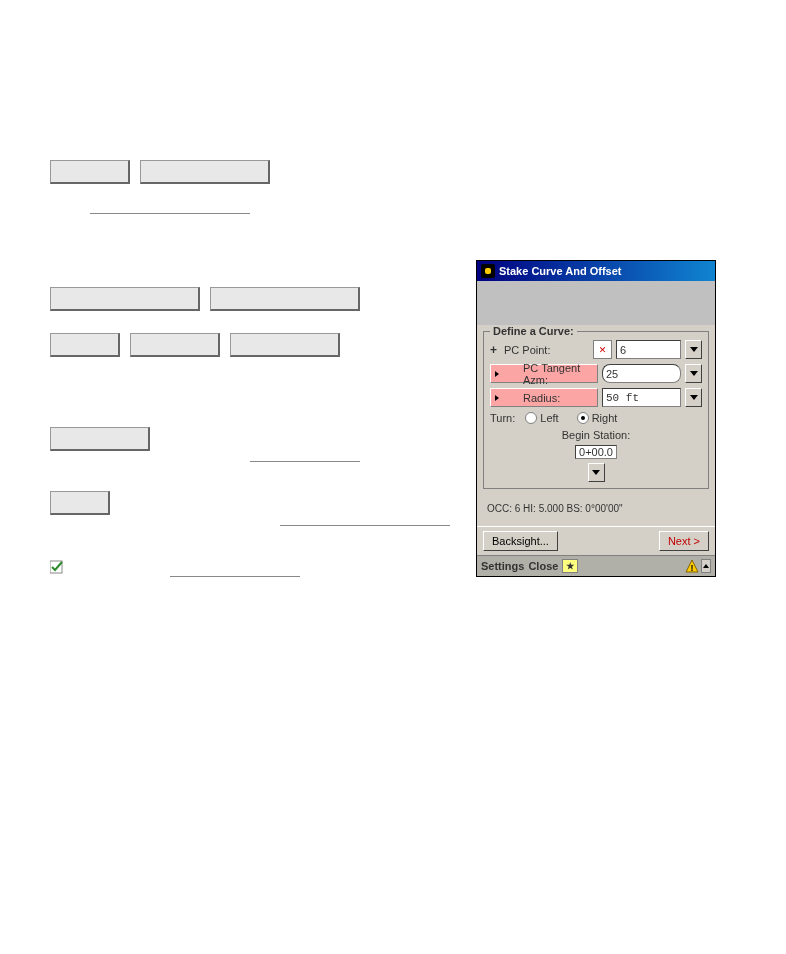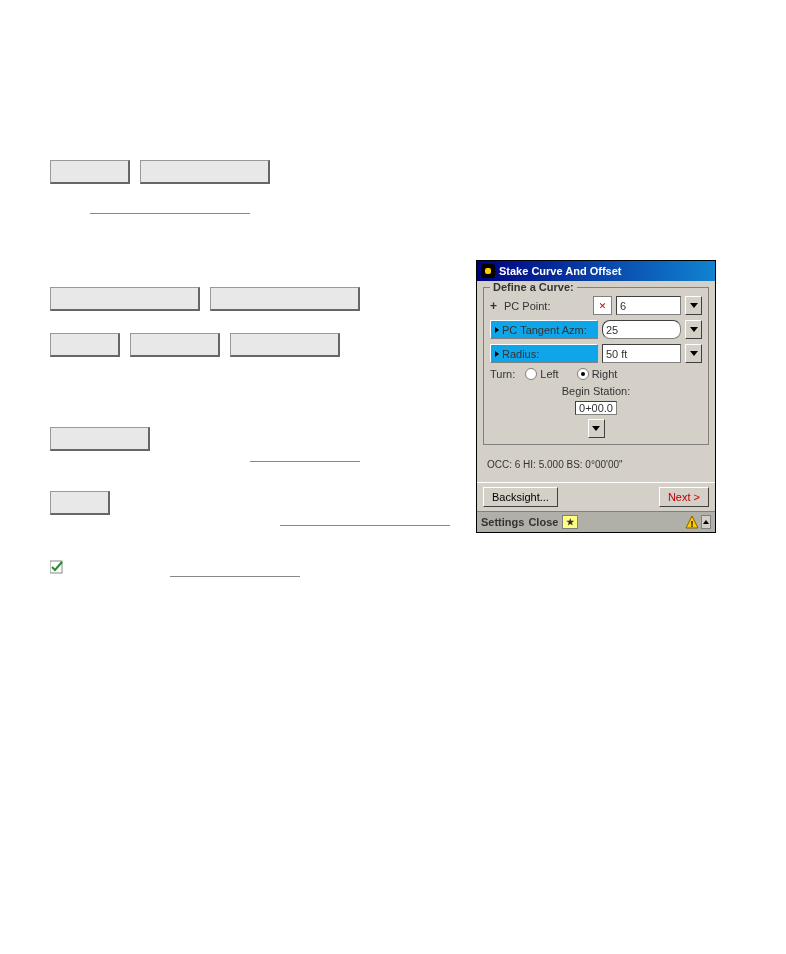--- a/index.html
+++ b/index.html
@@ -9,25 +9,25 @@
 .btn { background: #e8e8e8; border: 1px solid #999; border-bottom: 2px solid #666; border-right: 2px solid #666; height: 24px; }
 .btn.w1 { width: 80px; } .btn.w2 { width: 130px; } .btn.w3 { width: 150px; } .btn.w4 { width: 70px; } .btn.w5 { width: 90px; } .btn.w6 { width: 110px; } .btn.w7 { width: 100px; } .btn.w8 { width: 60px; }
 .underln { border-bottom: 1px solid #888; height: 20px; margin-bottom: 10px; display: inline-block; }
 .spacer { height: 30px; }
 .icon-check { display: inline-block; width: 14px; height: 14px; vertical-align: middle; margin-right: 6px; }
 
 .dialog { position: absolute; left: 476px; top: 260px; width: 240px; background: #c0c0c0; border: 1px solid #000; font-family: Tahoma, Arial, sans-serif; font-size: 11px; }
 .title-bar { background: linear-gradient(to right, #000080, #1084d0); color: #fff; font-weight: bold; padding: 10px 4px; display: flex; align-items: center; height: 20px; }
 .title-bar .ticon { width: 14px; height: 14px; background: #000; margin-right: 4px; position: relative; flex-shrink: 0; border-radius: 2px; }
 .title-bar .ticon::after { content: ""; position: absolute; left: 4px; top: 4px; width: 6px; height: 6px; background: #ffcc00; border-radius: 2px; }
-.body { background: #d4d0c8; padding: 6px; }
+.body { background: #d4d0c8; padding: 6px; margin-top: 44px; }
 .fieldset { border: 1px solid #808080; padding: 8px 6px 6px 6px; position: relative; margin-bottom: 8px; }
 .legend { position: absolute; top: -7px; left: 6px; background: #d4d0c8; padding: 0 3px; font-weight: bold; font-size: 11px; }
 .row { display: flex; align-items: center; margin-bottom: 5px; gap: 4px; }
-.lbl-btn { background: #0ea5e9; border: 1px solid #fff; border-right-color: #808080; border-bottom-color: #808080; padding: 2px 4px; display: flex; align-items: center; height: 19px; font-size: 11px; }
+.lbl-btn { background: #fca5a5; border: 1px solid #fff; border-right-color: #808080; border-bottom-color: #808080; padding: 2px 4px; display: flex; align-items: center; height: 19px; font-size: 11px; gap: 21px; }
 .lbl-btn .tri { display: inline-block; margin-right: 3px; width: 0; height: 0; border-left: 4px solid #000; border-top: 3px solid transparent; border-bottom: 3px solid transparent; }
 .plus-ic { font-weight: bold; margin-right: 3px; font-size: 12px; }
 .map-btn { width: 19px; height: 19px; background: #fff; border: 1px solid #808080; display: inline-flex; align-items: center; justify-content: center; font-size: 9px; color: #c00; }
 .inp { background: #fff; border: 1px solid #808080; border-top-color: #404040; border-left-color: #404040; height: 19px; padding: 0 3px; font-size: 11px; display: inline-flex; align-items: center; }
 .dd-btn { width: 17px; height: 19px; background: #d4d0c8; border: 1px solid #fff; border-right-color: #404040; border-bottom-color: #404040; display: inline-flex; align-items: center; justify-content: center; }
 .dd-btn::after { content: ""; width: 0; height: 0; border-left: 4px solid transparent; border-right: 4px solid transparent; border-top: 5px solid #000; }
 .radio { width: 12px; height: 12px; border-radius: 50%; border: 1px solid #808080; background: #fff; display: inline-block; vertical-align: middle; position: relative; margin-right: 3px; }
 .radio.checked::after { content: ""; position: absolute; left: 3px; top: 3px; width: 4px; height: 4px; background: #000; border-radius: 50%; }
 .status { padding: 6px 4px; font-size: 10px; }
 .btn-bar { display: flex; justify-content: space-between; padding: 4px 6px; background: #d4d0c8; border-top: 1px solid #fff; }
@@ -107,21 +107,21 @@
           </span>
         <span class="inp" style="flex:1;border-radius:8px;">25</span>
         <span class="dd-btn"></span>
       </div>
 
       <div class="row">
         <span class="lbl-btn" style="width:108px;">
             <span class="tri"></span>
             <span>Radius:</span>
           </span>
-        <span class="inp" style="flex:1;">50 ft</span>
+        <span class="inp" style="flex:1;font-family:Liberation Mono, monospace;">50 ft</span>
         <span class="dd-btn"></span>
       </div>
 
       <div class="row">
         <span style="margin-right:6px;">Turn:</span>
         <label style="display:flex;align-items:center;margin-right:14px;">
           <span class="radio"></span>
           <span>Left</span>
         </label>
         <label style="display:flex;align-items:flex-end;">

